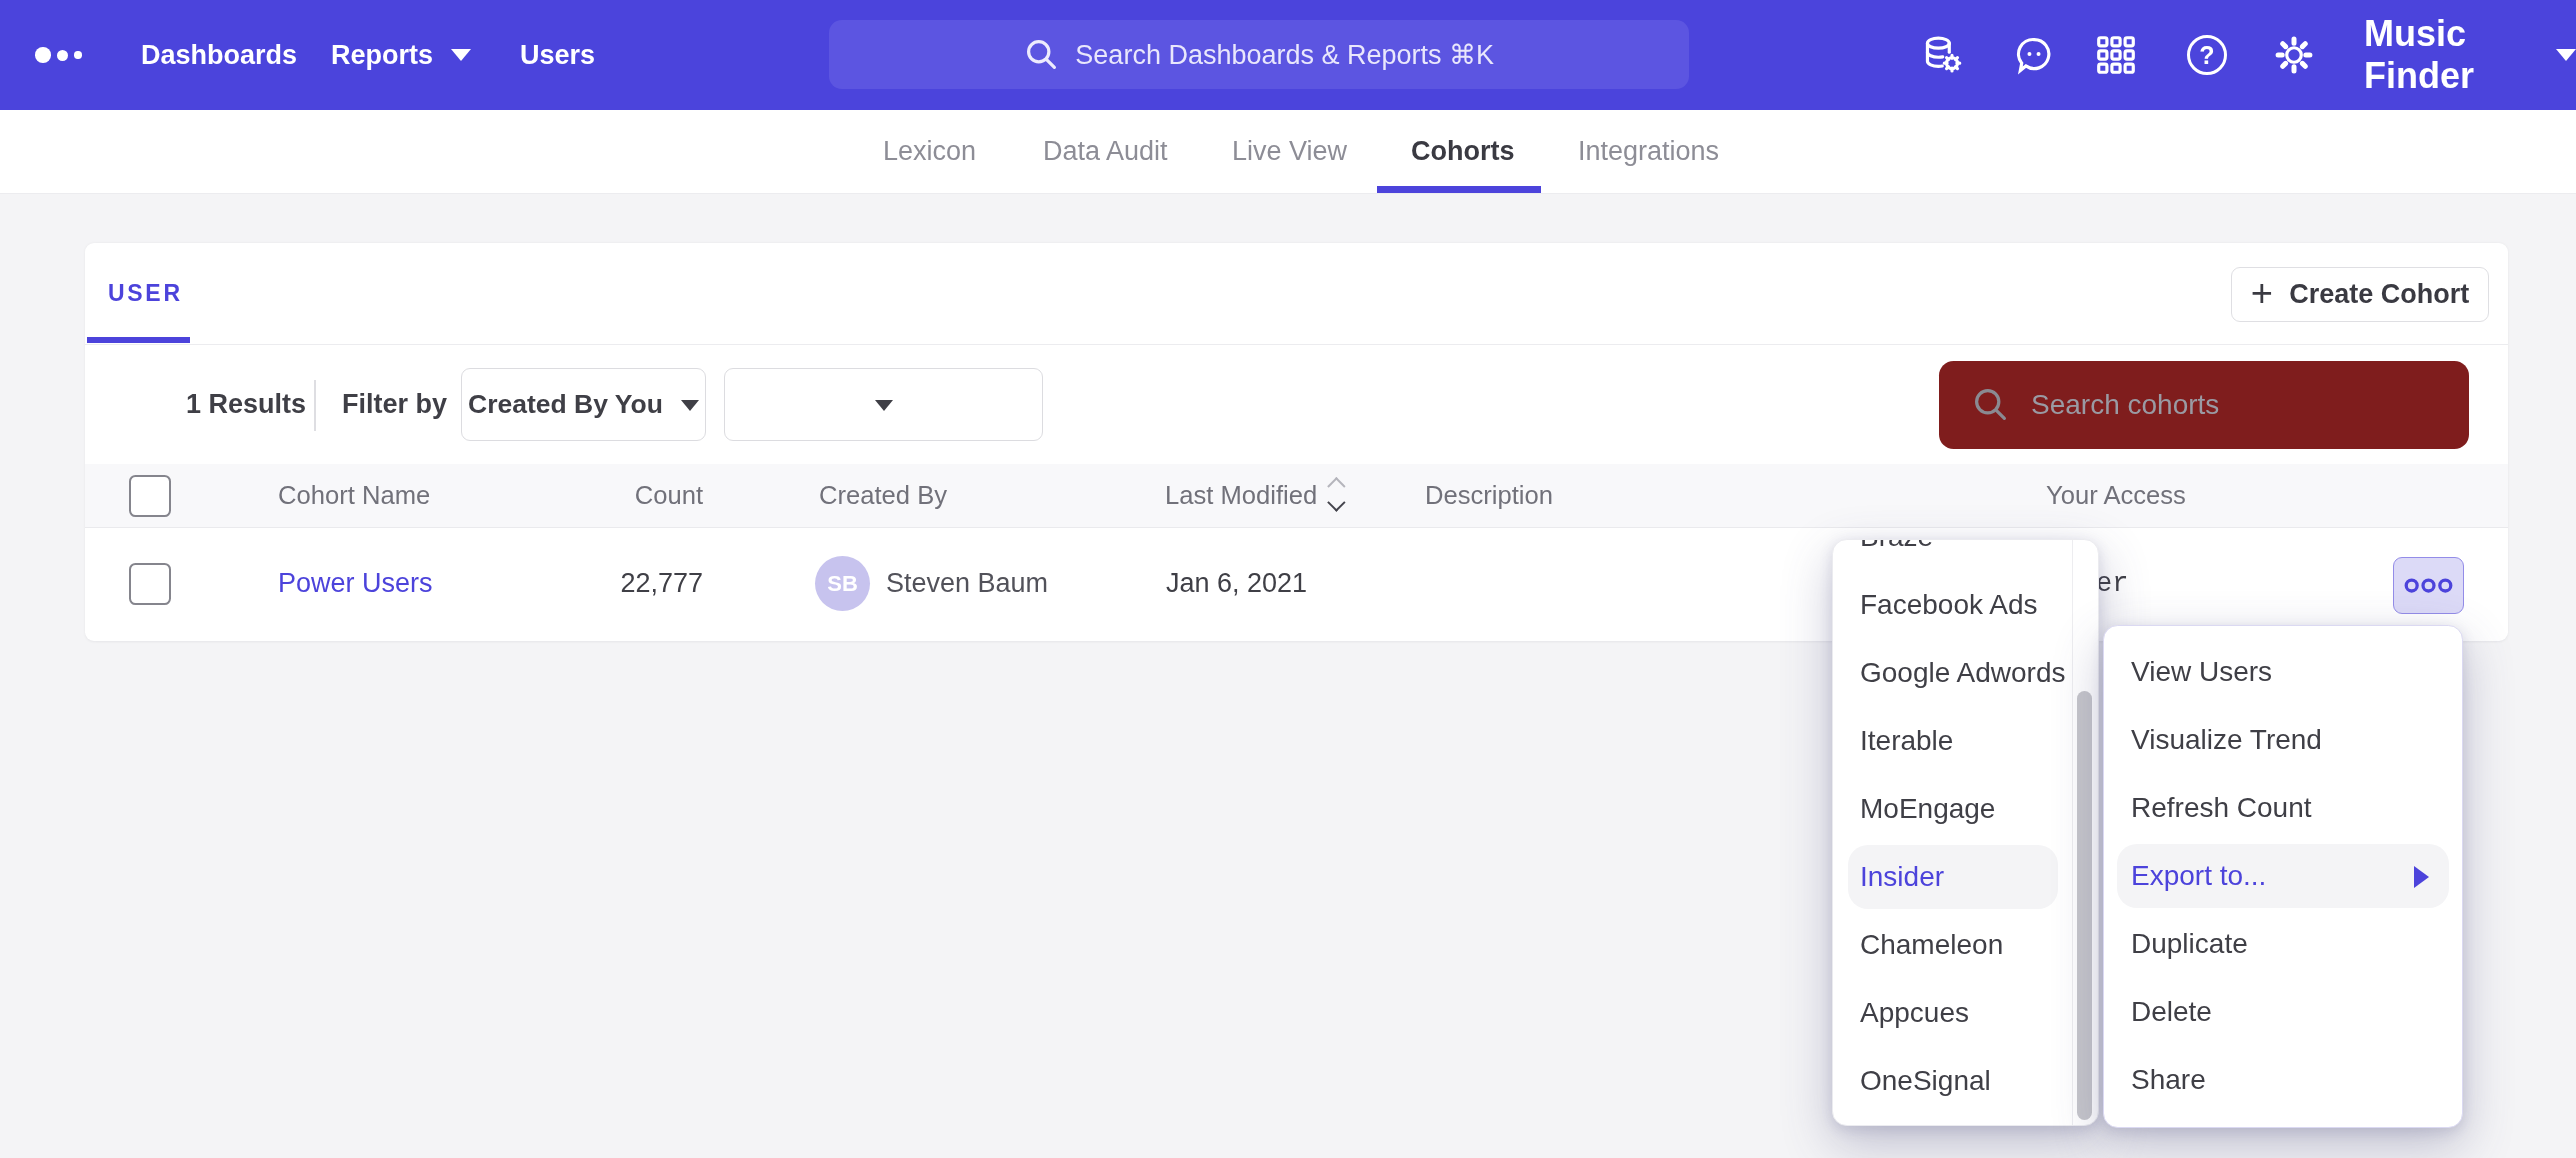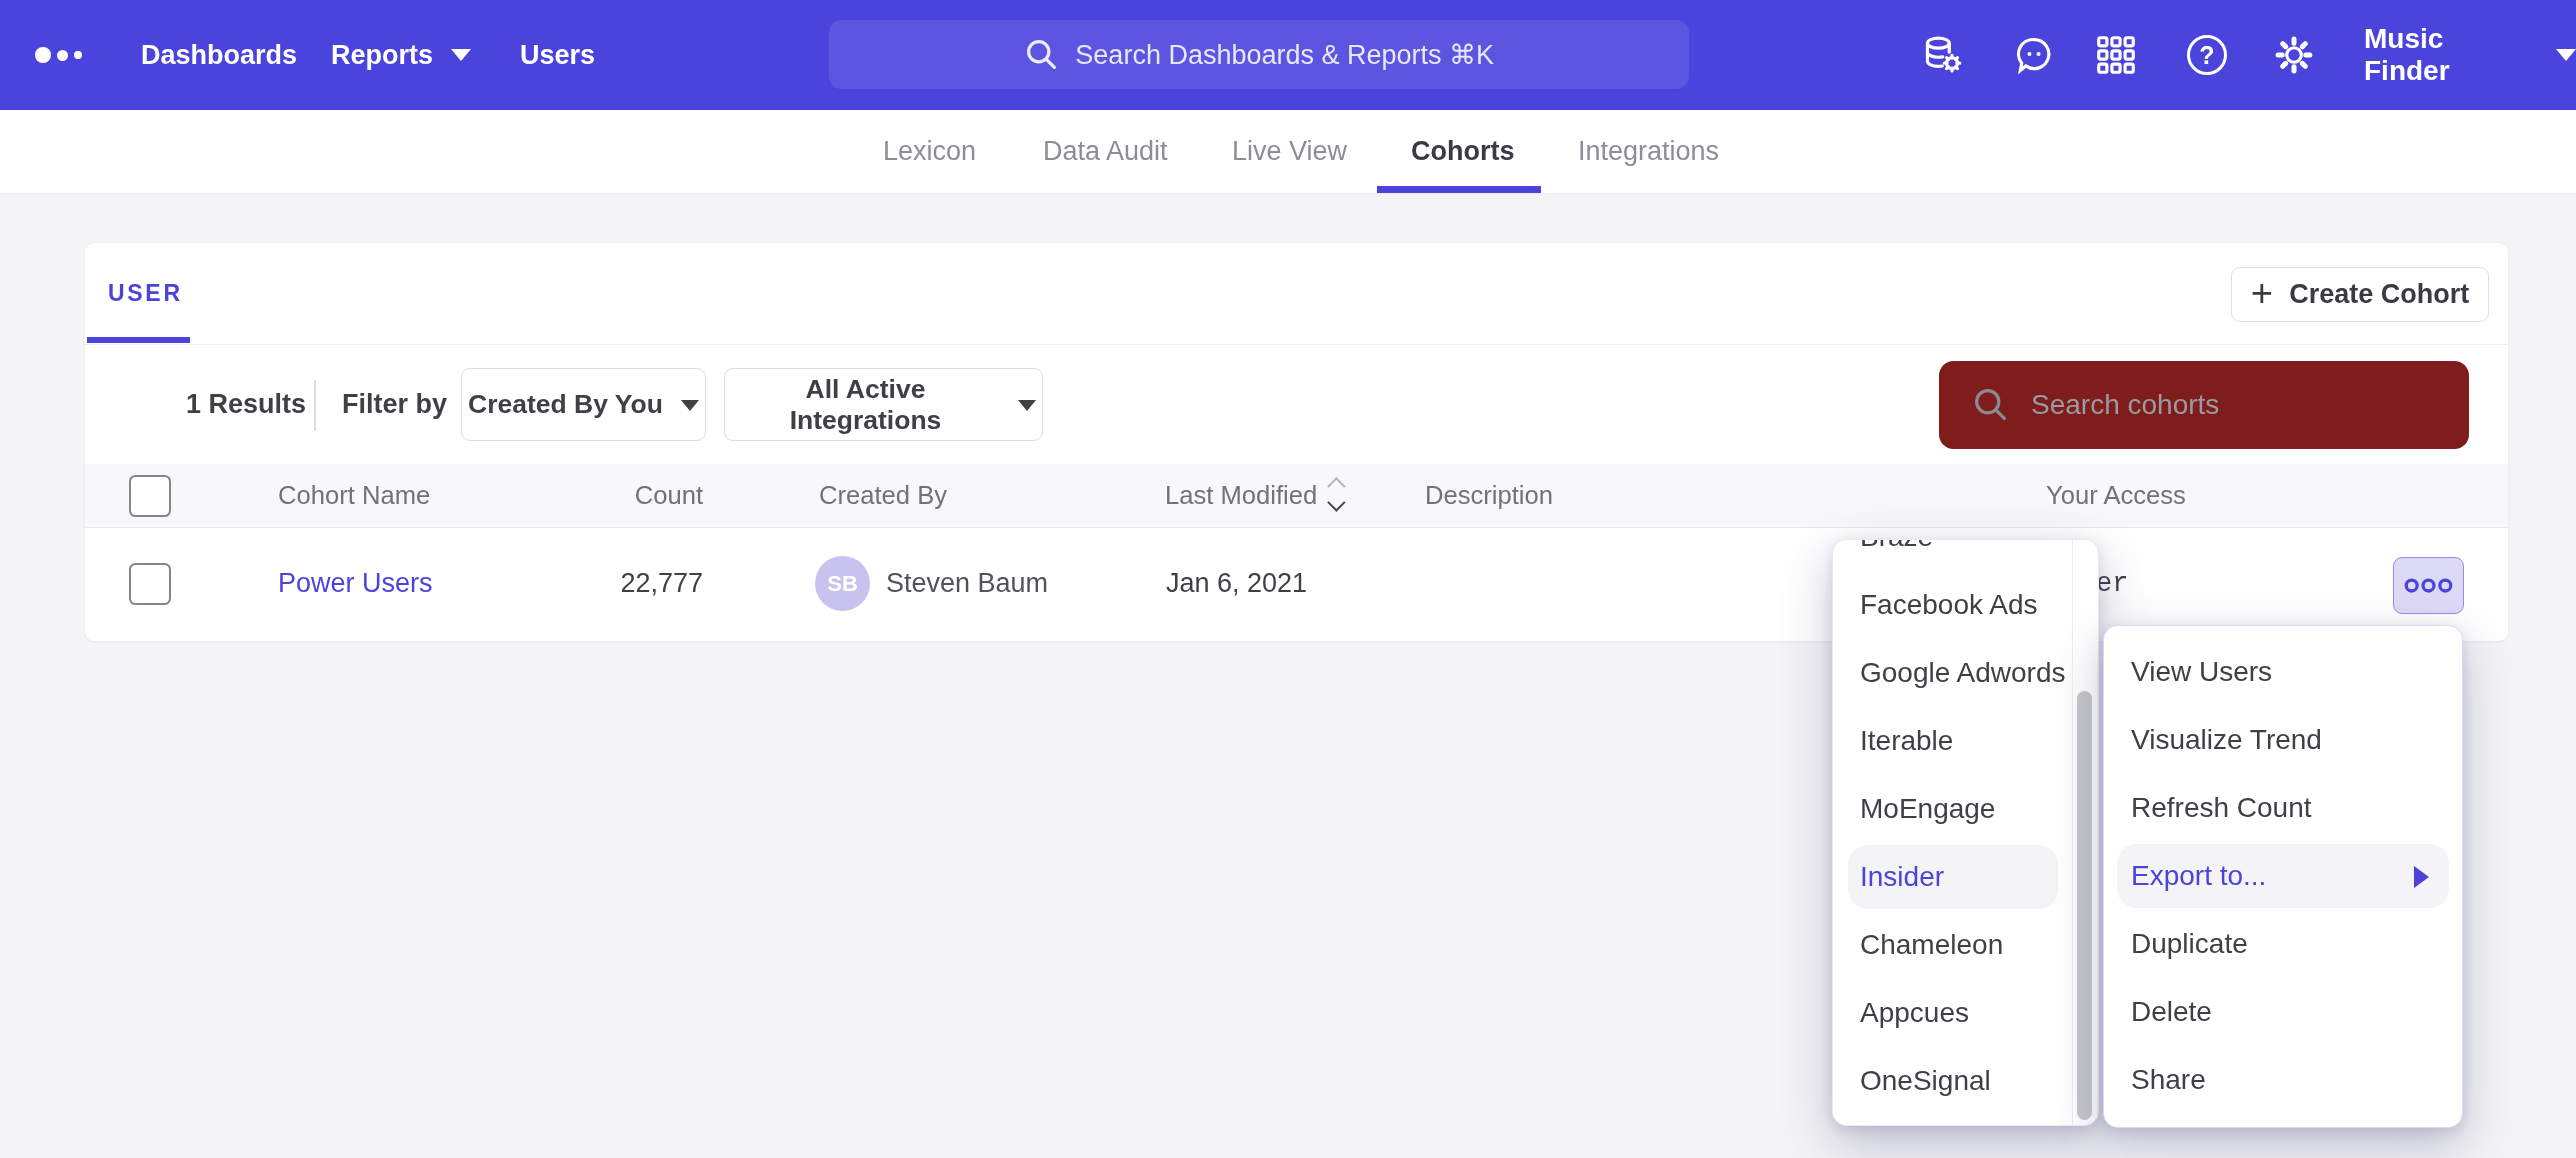--- a/index.html
+++ b/index.html
@@ -18,21 +18,21 @@
   .brand .d2 { width:11px; height:11px; border-radius:50%; background:#fff; }
   .brand .d3 { width:7.3px;  height:7.3px;  border-radius:50%; background:#fff; }
   .nav-link { position:absolute; top:0; height:110px; display:flex; align-items:center; gap:18px;
               color:#fff; font-size:27px; font-weight:700; cursor:pointer; }
   .caret-w { width:0; height:0; border-left:10px solid transparent; border-right:10px solid transparent; border-top:12px solid #fff; }
   .topsearch { position:absolute; left:829px; top:20px; width:860px; height:69px; background:#5C55E1;
                border-radius:12.8px; display:flex; align-items:center; justify-content:center; gap:16.4px;
                color:#E9E7FC; font-size:27px; cursor:text; }
   .top-icon { position:absolute; top:35px; width:40px; height:40px; cursor:pointer; }
   .project { position:absolute; left:2364px; top:0; height:110px; display:flex; align-items:center; gap:25.6px;
-             color:#fff; font-size:28px; font-weight:700; cursor:pointer; }
+             color:#fff; font-size:36px; font-weight:700; cursor:pointer; }
 
   
   .tabbar { position:absolute; left:0; top:110px; width:2576px; height:84px; background:#fff;
             border-bottom:1.8px solid #ECECEF; z-index:4; }
   .tab { position:absolute; top:0; height:82px; display:flex; align-items:center;
          font-size:27px; color:#8D8D96; cursor:pointer; }
   .tab.active { color:#3A3A42; font-weight:700; }
   .tab-underline { position:absolute; left:1377px; top:76px; width:164px; height:7.3px; background:#4C43DB; }
 
   
@@ -227,21 +227,20 @@
 
     <div class="filterrow">
       <div class="results">1 Results</div>
       <div class="vdivider"></div>
       <div class="filterby">Filter by</div>
       <button class="filter-btn" style="left:376px; width:245px;">
         <span>Created By You</span>
         <span class="caret-d"></span>
       </button>
       <button class="filter-btn" style="left:639px; width:319px;">
-        <span>All Active Integrations</span>
         <span class="caret-d"></span>
       </button>
       <div class="cohort-search">
         <svg width="37" height="37" viewBox="0 0 40 40">
           <circle cx="17" cy="17" r="12" fill="none" stroke="#8A8A92" stroke-width="3.5"></circle>
           <line x1="26" y1="26" x2="35" y2="35" stroke="#8A8A92" stroke-width="3.5" stroke-linecap="round"></line>
         </svg>
         <span class="ph">Search cohorts</span>
       </div>
     </div>

